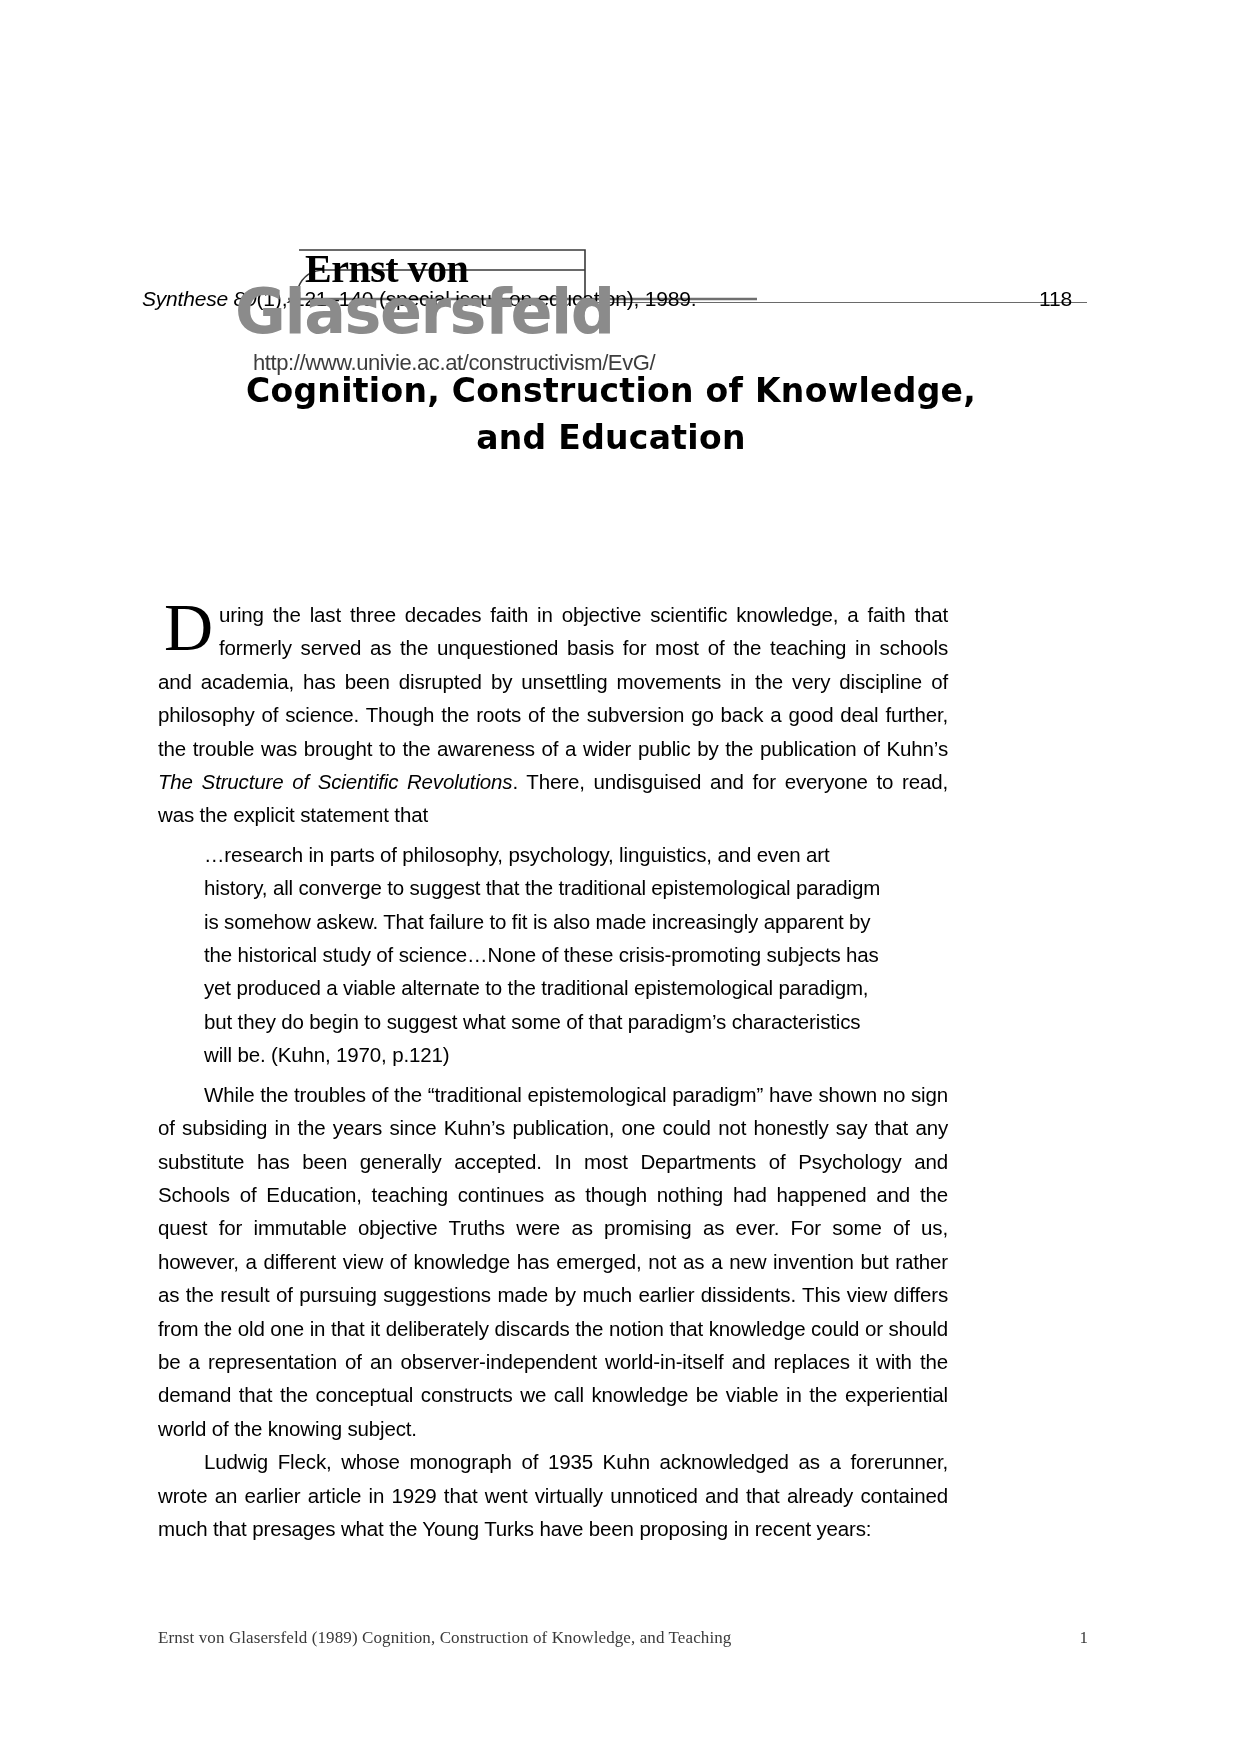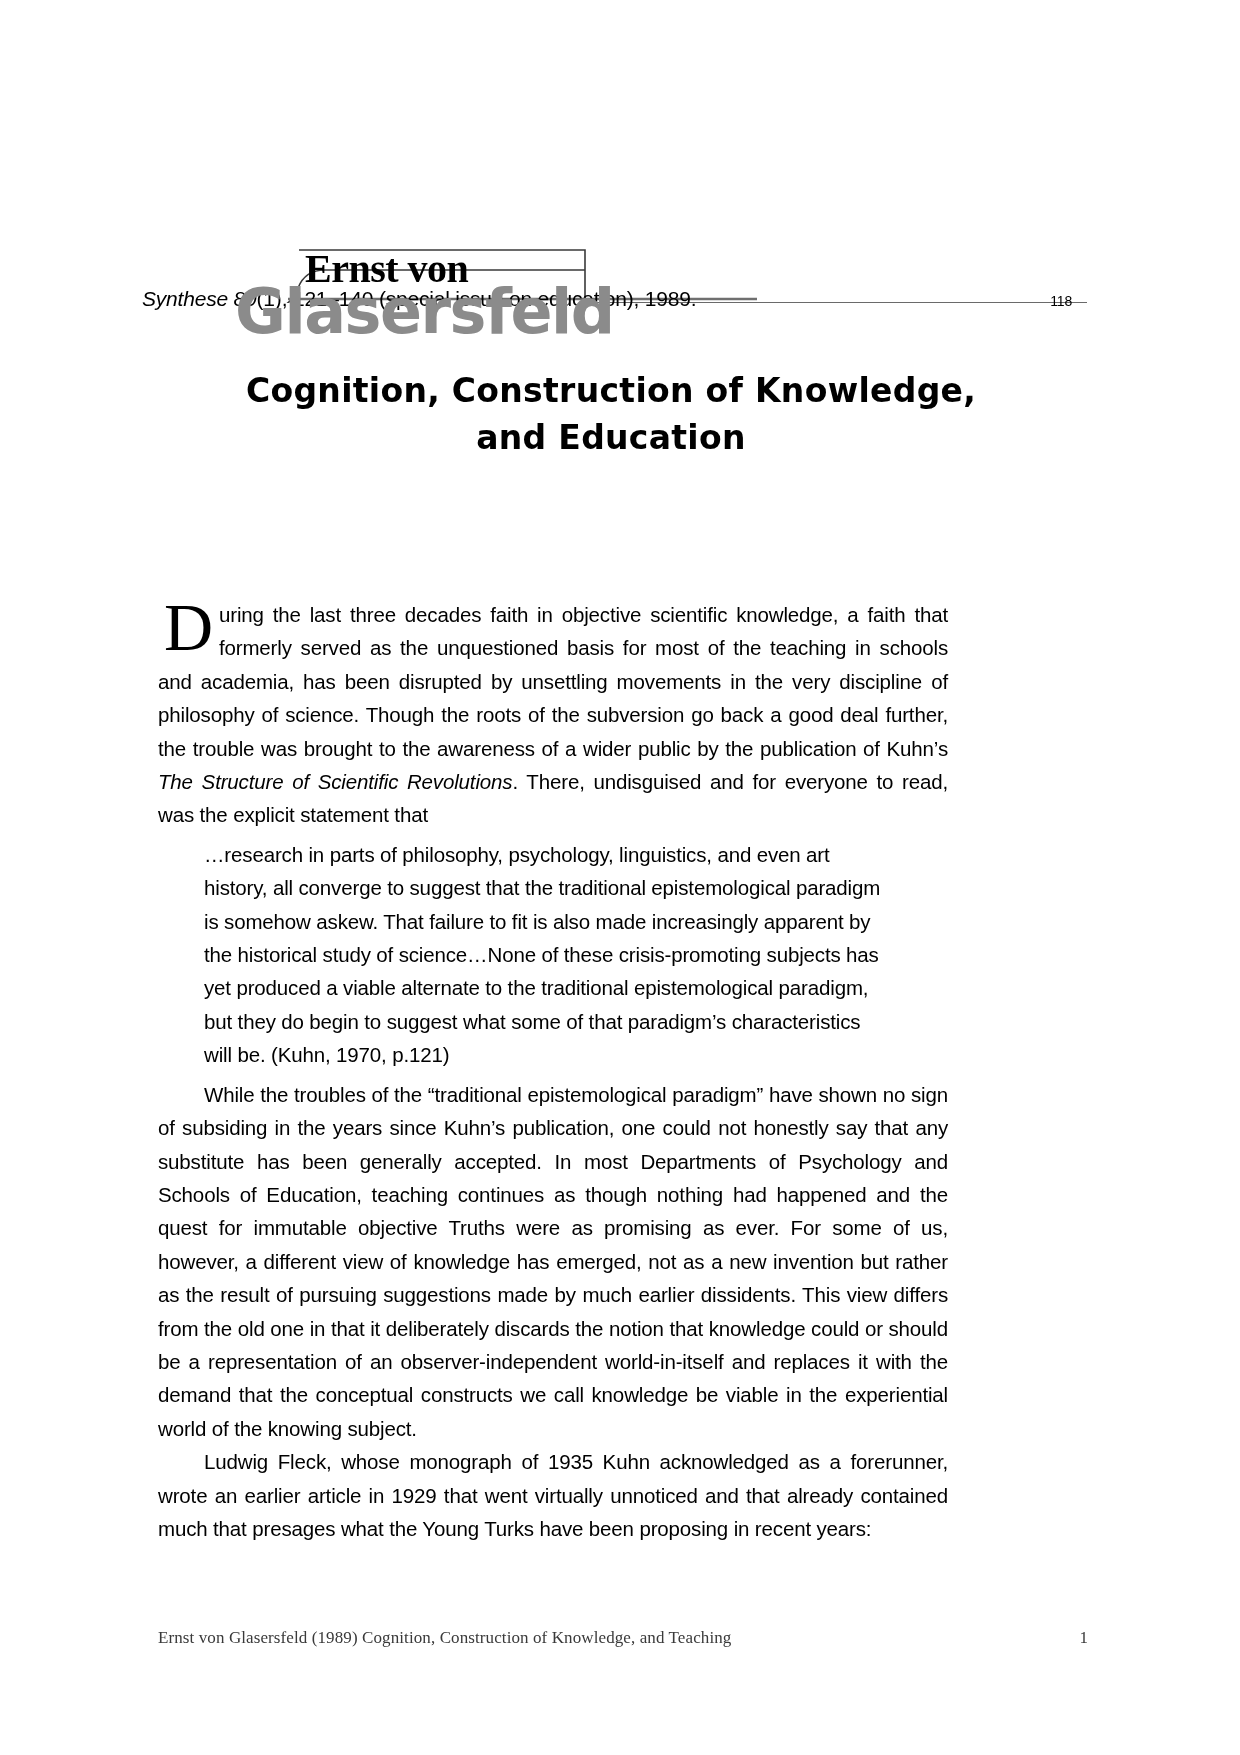--- a/index.html
+++ b/index.html
@@ -79,21 +79,21 @@
     top: 287px;
     width: 930px;
     display: flex;
     justify-content: space-between;
     align-items: baseline;
     font-size: 21px;
     letter-spacing: -0.2px;
   }
   .cite-left { white-space: nowrap; }
   .cite-left .ital { font-style: italic; }
-  .cite-page { font-size: 14px; }
+  .cite-page { font-size: 21px; }
 
   
   .doc-title {
     position: absolute;
     left: 146px;
     top: 368px;
     width: 930px;
     text-align: center;
     font-family: "DejaVu Sans", sans-serif;
     font-weight: 700;
@@ -186,20 +186,21 @@
     <svg class="masthead-svg" width="1240" height="185" viewBox="0 0 1240 185">
 
       <path d="M 171 192 L 265 192 Q 290 192 298 170 Q 305 152 325 152 L 585 152" fill="none" stroke="#3a3a3a" stroke-width="1.6"></path>
       <path d="M 299 132 L 585 132 L 585 185 L 1087 185" fill="none" stroke="#3a3a3a" stroke-width="1.6"></path>
 
       <line x1="288" y1="147" x2="755" y2="147" stroke="#6f6f6f" stroke-width="2.4" transform="translate(0,0)" opacity="0"></line>
     </svg>
 
     <div class="logo-line2">Glasersfeld</div>
     <div class="logo-line1">Ernst von</div>
+    <div class="logo-url">http://www.univie.ac.at/constructivism/EvG/</div>
   </div>
 
   <svg style="position:absolute;left:0;top:0;" width="1240" height="320">
     <line x1="288" y1="299" x2="757" y2="299" stroke="#6f6f6f" stroke-width="2.6"></line>
   </svg>
 
   <div class="cite-row">
     <div class="cite-left"><span class="ital">Synthese 80</span><span>(1), 121–140 (special issue on education), 1989.</span></div>
     <div class="cite-page">118</div>
   </div>

